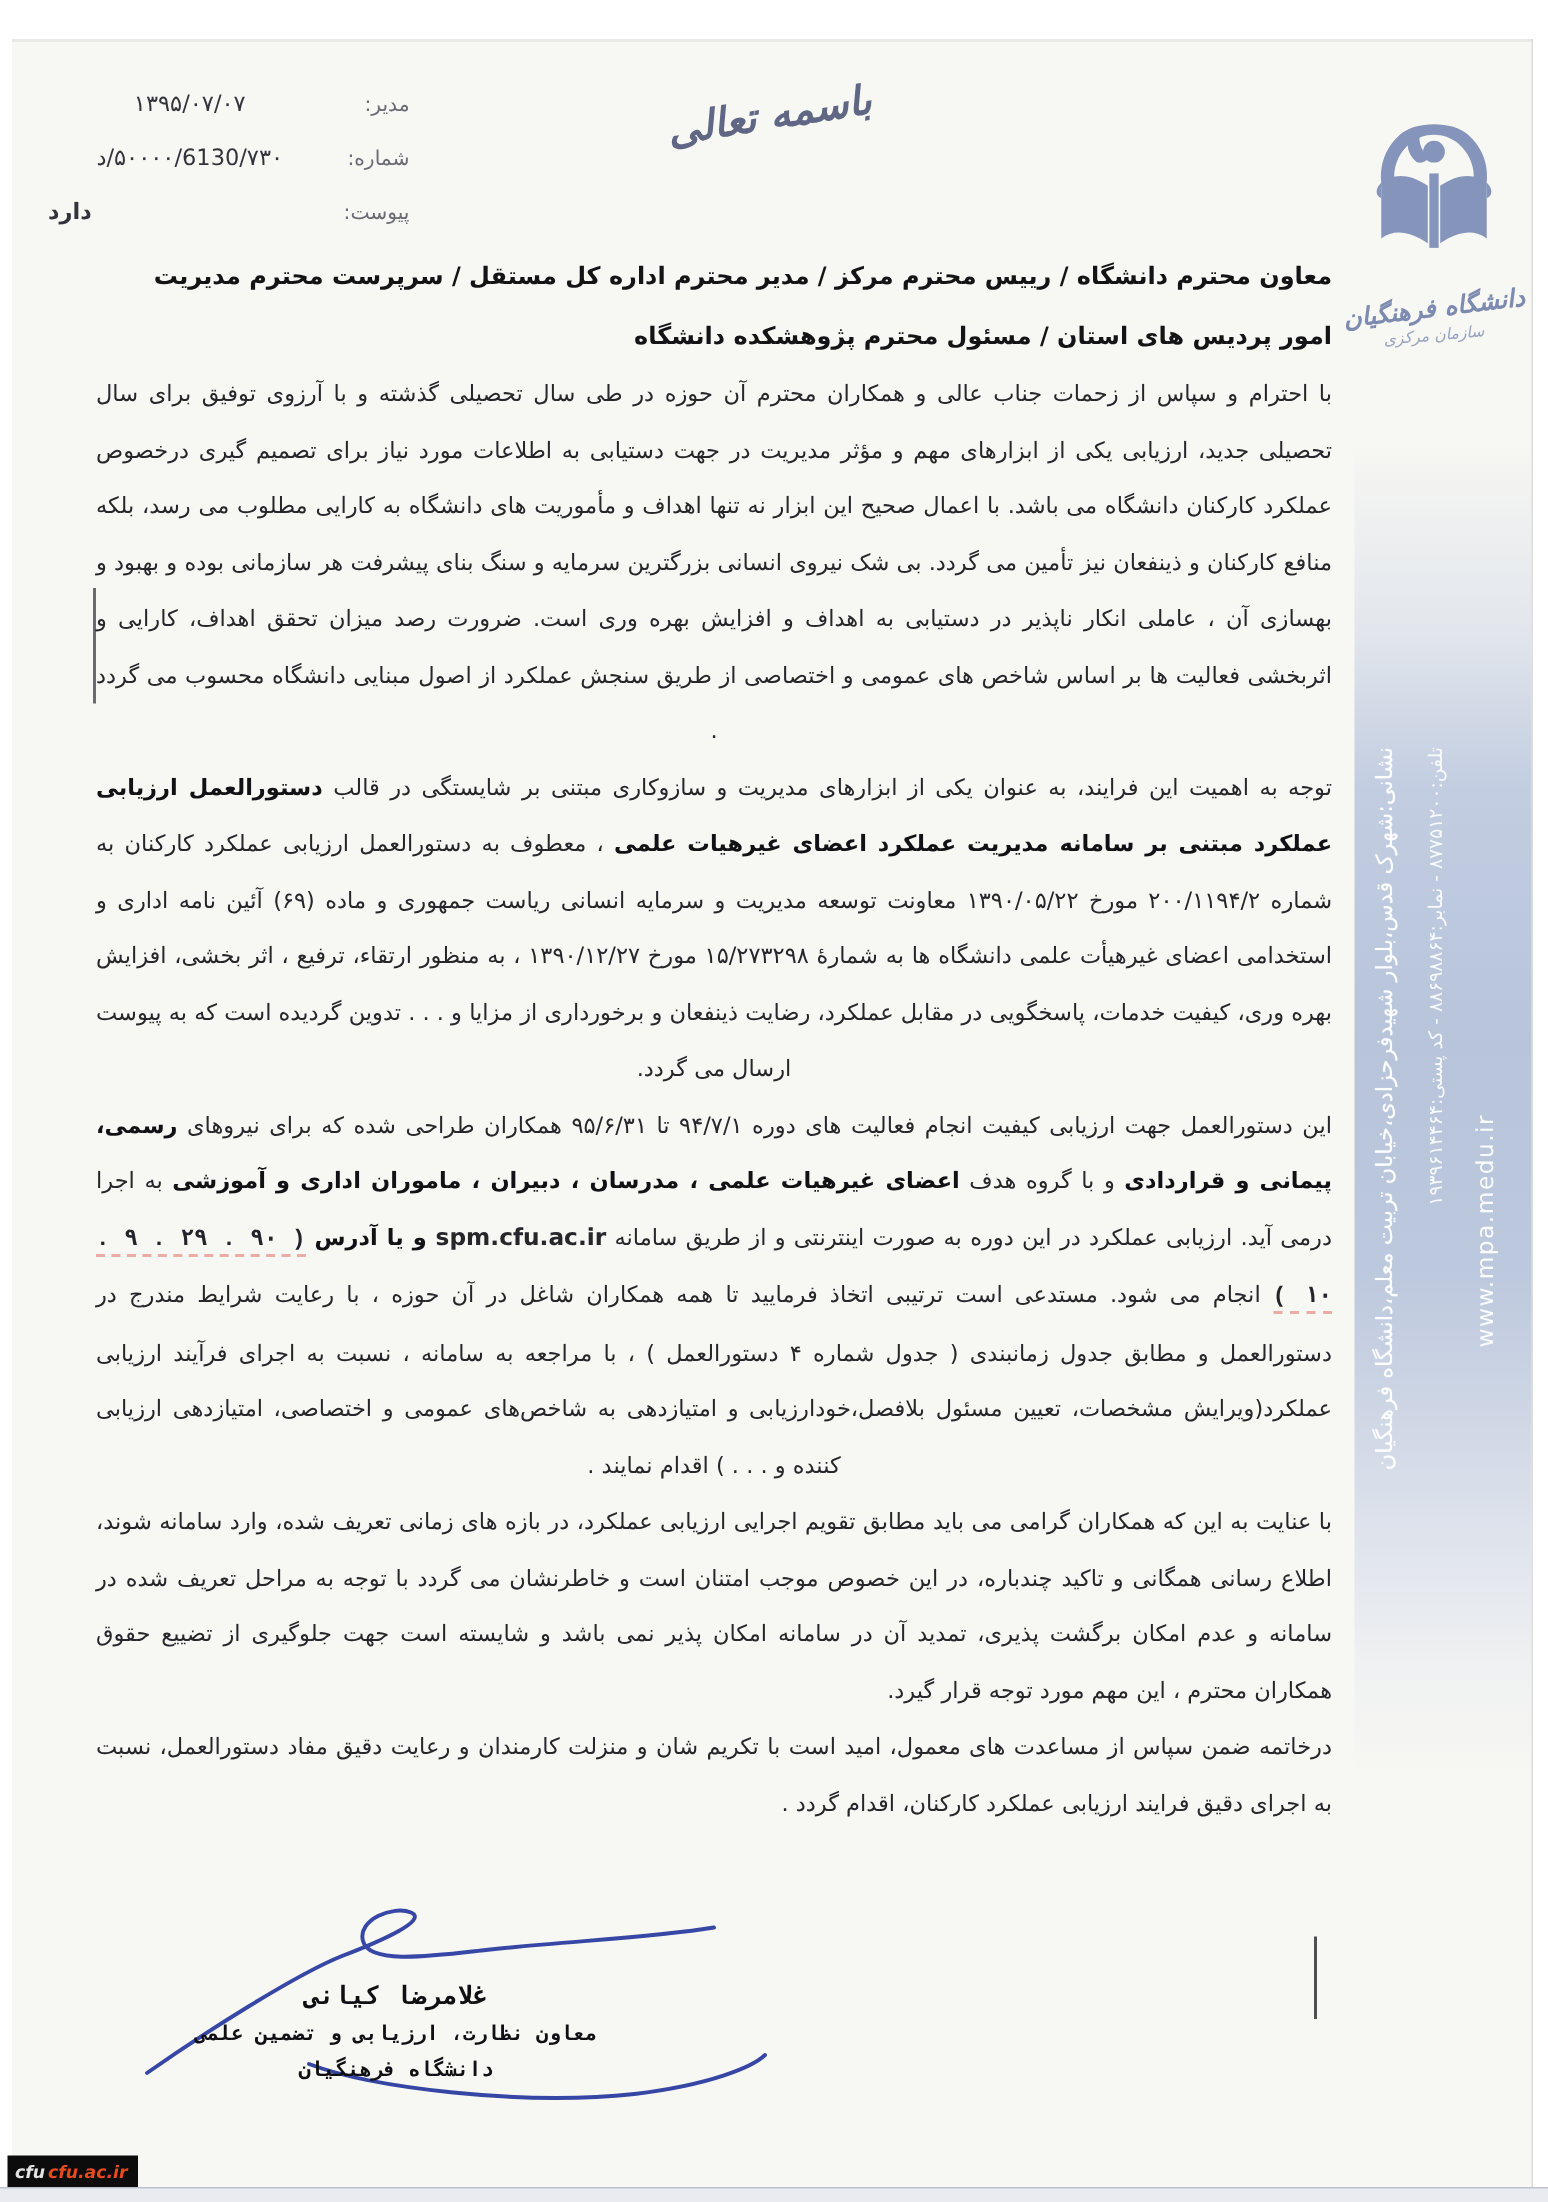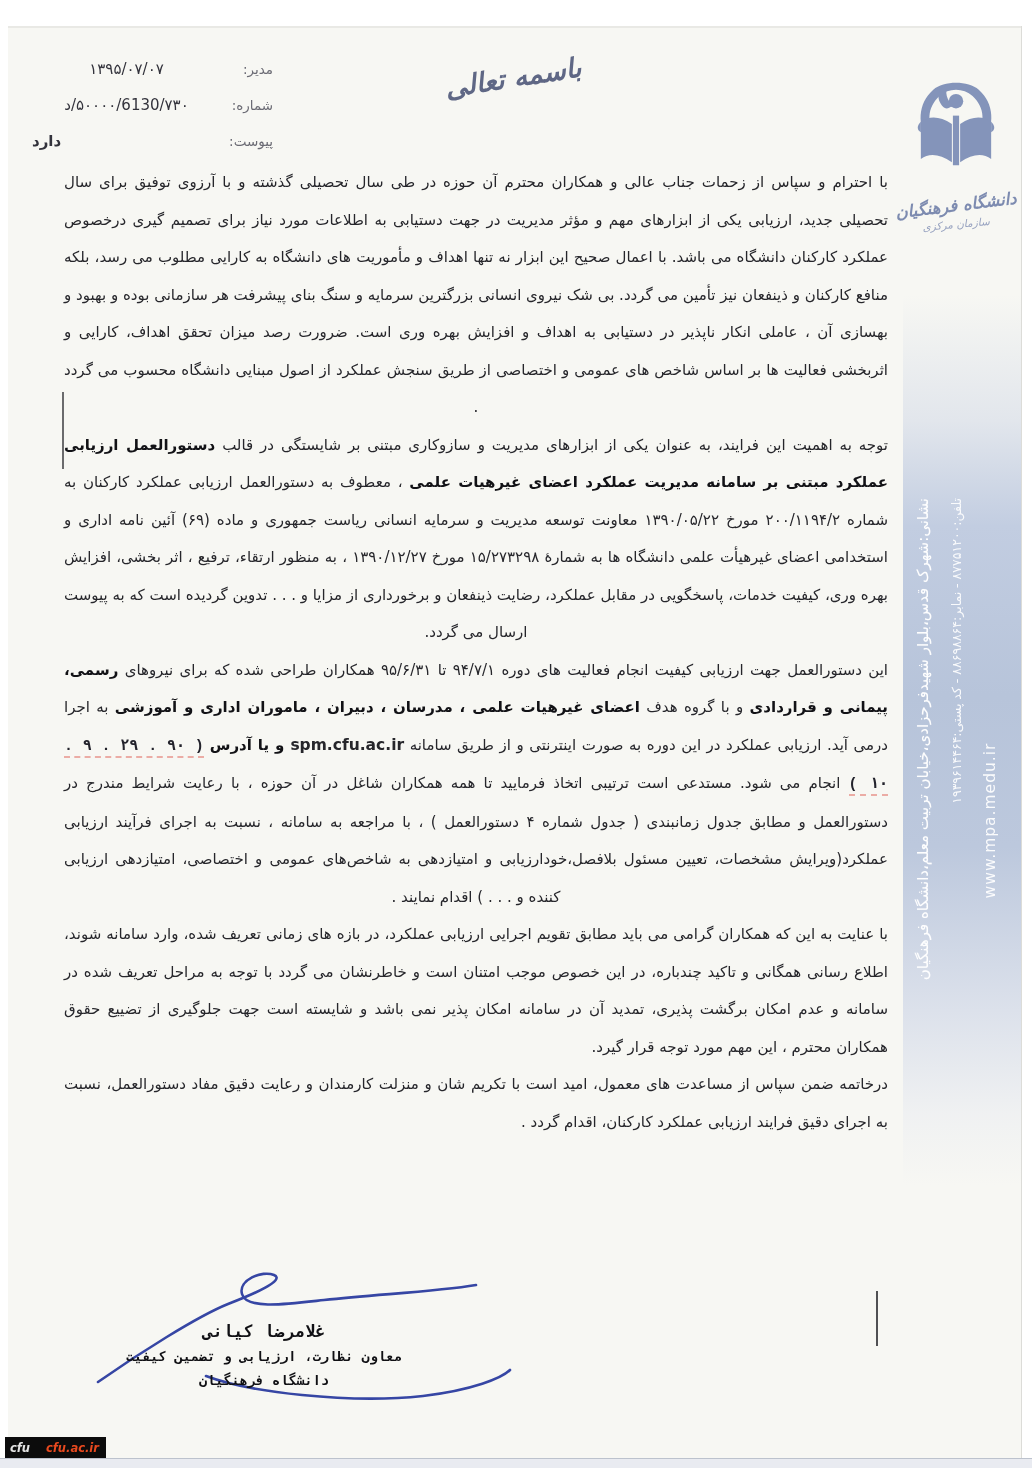--- a/index.html
+++ b/index.html
@@ -85,21 +85,21 @@
   .sig-org{font-size:13.5px;font-weight:bold;line-height:23px;}
   .sig-svg{position:absolute;left:78px;top:1270px;pointer-events:none;}
 
   
   .artifact-left{position:absolute;left:62px;top:392px;width:2px;height:77px;background:#3c3c40;opacity:.75;}
   .artifact-right{position:absolute;left:876px;top:1291px;width:2px;height:55px;background:#26262a;opacity:.8;}
 
   
   .badge{
     position:absolute;left:5px;top:1437px;height:21px;padding:0 7px 0 5px;
-    background:#0c0c0c;display:flex;align-items:center;gap:16px;
+    background:#0c0c0c;display:flex;align-items:center;gap:2px;
   }
   .badge .pfx{color:#e3e3e3;font-size:11.5px;font-weight:bold;font-style:italic;}
   .badge .url{color:#e8491f;font-size:11.5px;font-weight:bold;font-style:italic;}
   .footer-strip{
     position:absolute;left:0;top:1458px;width:1032px;height:10px;
     background:#e9ebf1;border-top:1px solid #bcc2cd;
   }
 </style>
 </head>
 <body>
@@ -145,41 +145,42 @@
 <div class="band"></div>
 <div class="band-rotor">
   <div class="band-inner">
     <div class="band-line1">نشانی:شهرک قدس،بلوار شهیدفرحزادی،خیابان تربیت معلم،دانشگاه فرهنگیان</div>
     <div class="band-line2">تلفن:۸۷۷۵۱۲۰۰ - نمابر:۸۸۶۹۸۸۶۴ - کد پستی:۱۹۳۹۶۱۴۴۶۴</div>
     <div class="band-line3">www.mpa.medu.ir</div>
   </div>
 </div>
 
 <div class="main">
+  <div class="recipients">معاون محترم دانشگاه / رییس محترم مرکز / مدیر محترم اداره کل مستقل / سرپرست محترم مدیریت امور پردیس های استان / مسئول محترم پژوهشکده دانشگاه</div>
 
   <p class="body-p center-last mt1"><span>با احترام و سپاس از زحمات جناب عالی و همکاران محترم آن حوزه در طی سال تحصیلی گذشته و با آرزوی توفیق برای سال تحصیلی جدید، ارزیابی یکی از ابزارهای مهم و مؤثر مدیریت در جهت دستیابی به اطلاعات مورد نیاز برای تصمیم گیری درخصوص عملکرد کارکنان دانشگاه می باشد. با اعمال صحیح این ابزار نه تنها اهداف و مأموریت های دانشگاه  به کارایی مطلوب می رسد، بلکه منافع کارکنان و ذینفعان نیز تأمین می گردد. بی شک نیروی انسانی بزرگترین سرمایه و سنگ بنای پیشرفت هر سازمانی بوده و بهبود و بهسازی آن ، عاملی انکار ناپذیر در دستیابی به اهداف و افزایش   بهره وری است. ضرورت رصد میزان تحقق اهداف، کارایی و اثربخشی فعالیت ها بر اساس شاخص های عمومی و اختصاصی از طریق سنجش عملکرد از اصول مبنایی دانشگاه محسوب می گردد .</span></p>
 
   <p class="body-p center-last mt2"><span>توجه به اهمیت این فرایند، به عنوان یکی از ابزارهای مدیریت و سازوکاری مبتنی بر شایستگی در قالب </span><span class="b">دستورالعمل ارزیابی عملکرد مبتنی بر سامانه مدیریت عملکرد اعضای غیرهیات علمی</span><span> ، معطوف به دستورالعمل ارزیابی عملکرد کارکنان به شماره ۲۰۰/۱۱۹۴/۲ مورخ ۱۳۹۰/۰۵/۲۲ معاونت توسعه مدیریت و سرمایه انسانی ریاست جمهوری و ماده (۶۹) آئین نامه اداری و استخدامی اعضای غیرهیأت علمی دانشگاه ها  به شمارهٔ ۱۵/۲۷۳۲۹۸ مورخ  ۱۳۹۰/۱۲/۲۷ ، به منظور ارتقاء،  ترفیع ، اثر بخشی، افزایش بهره وری، کیفیت خدمات، پاسخگویی در مقابل عملکرد، رضایت ذینفعان و برخورداری از مزایا و . . .  تدوین گردیده است که به پیوست ارسال می گردد.</span></p>
 
   <p class="body-p center-last mt3"><span>این دستورالعمل جهت ارزیابی کیفیت انجام فعالیت های دوره ۹۴/۷/۱ تا ۹۵/۶/۳۱ همکاران طراحی شده که برای نیروهای </span><span class="b">رسمی، پیمانی و قراردادی</span><span> و با گروه هدف </span><span class="b">اعضای غیرهیات علمی ، مدرسان ، دبیران ، ماموران اداری و آموزشی</span><span> به اجرا درمی آید. ارزیابی عملکرد در این دوره به صورت اینترنتی  و از طریق  سامانه  </span><span class="latin">spm.cfu.ac.ir</span><span class="b">  و  یا آدرس </span><span class="ip">( ۹۰ . ۲۹ . ۹ . ۱۰ )</span><span> انجام می شود. مستدعی است ترتیبی اتخاذ فرمایید تا همه همکاران شاغل در آن حوزه ، با رعایت شرایط مندرج در دستورالعمل و مطابق جدول زمانبندی ( جدول شماره ۴ دستورالعمل ) ، با مراجعه به سامانه ، نسبت به اجرای فرآیند ارزیابی عملکرد(ویرایش مشخصات، تعیین مسئول بلافصل،خودارزیابی و امتیازدهی به شاخص‌های عمومی و اختصاصی، امتیازدهی ارزیابی کننده و . . . ) اقدام نمایند .</span></p>
 
   <p class="body-p mt4"><span>با عنایت به این که همکاران گرامی می باید مطابق تقویم اجرایی ارزیابی عملکرد، در بازه های زمانی تعریف شده، وارد سامانه شوند، اطلاع رسانی همگانی و تاکید چندباره، در این خصوص موجب امتنان است و خاطرنشان می گردد با توجه به مراحل تعریف شده در سامانه و عدم امکان برگشت پذیری، تمدید آن در سامانه امکان پذیر نمی باشد و شایسته است جهت جلوگیری از تضییع حقوق همکاران محترم ، این مهم مورد توجه قرار گیرد.</span></p>
 
   <p class="body-p mt5"><span>درخاتمه ضمن سپاس از مساعدت های معمول، امید است با تکریم شان و منزلت کارمندان و رعایت دقیق مفاد دستورالعمل، نسبت به اجرای دقیق فرایند ارزیابی عملکرد کارکنان، اقدام گردد .</span></p>
 </div>
 
 <svg class="sig-svg" width="440" height="140" viewBox="0 0 440 140">
   <g fill="none" stroke="#26379e" stroke-width="2.6" stroke-linecap="round" opacity="0.92">
     <path d="M20 112 C60 84 120 46 150 34 C176 24 208 10 196 5 C184 0 160 10 164 24 C168 40 210 34 246 30 C300 24 356 22 398 15"></path>
     <path d="M128 106 C170 122 270 134 345 126 C395 120 424 108 432 100"></path>
   </g>
 </svg>
 <div class="sig-block">
   <div class="sig-name">غلامرضا کیانی</div>
-  <div class="sig-title">معاون نظارت، ارزیابی و تضمین کیفیت</div>
+  <div class="sig-title">معاون نظارت، ارزیابی و تضمین علمی</div>
   <div class="sig-org">دانشگاه فرهنگیان</div>
 </div>
 
 <div class="artifact-left"></div>
 <div class="artifact-right"></div>
 
 <div class="badge">
   <span class="pfx">cfu</span>
   <span class="url">cfu.ac.ir</span>
 </div>

